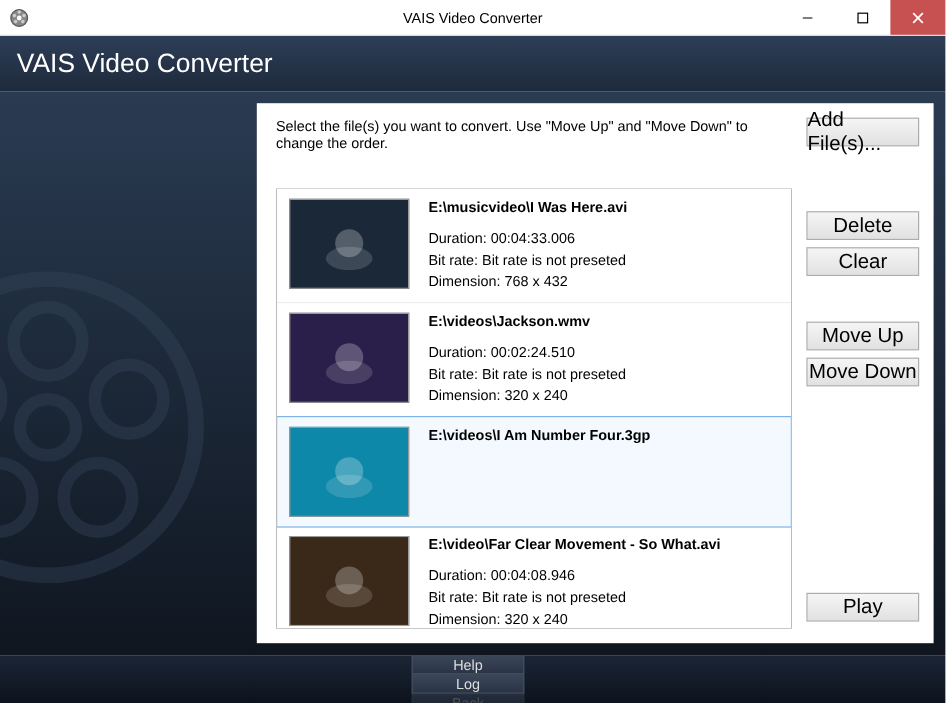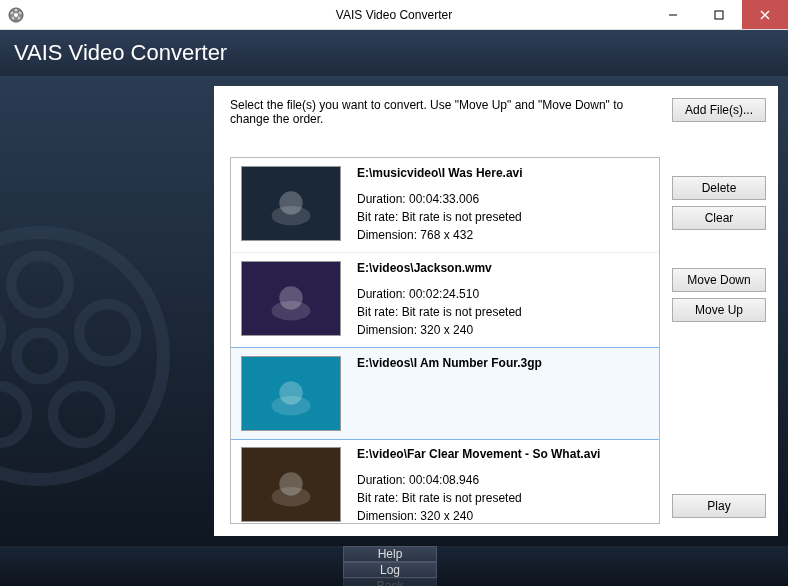--- a/index.html
+++ b/index.html
@@ -27,21 +27,21 @@
 .file-area { flex: 1; display: flex; flex-direction: column; gap: 21px; }
 .file-list { border: 1px solid #bbb; height: 408px; overflow-y: auto; background: #fff; }
 .file-item { display: flex; padding: 8px 10px; border-bottom: 1px solid #eee; }
 .file-item.selected { border: 1px solid #7eb4ea; background: #f3f9ff; margin: -1px; }
 .thumb { width: 100px; height: 75px; background: #223; border: 1px solid #999; display: flex; align-items: center; justify-content: center; flex-shrink: 0; }
 .file-info { margin-left: 16px; font-size: 12px; color: #000; }
 .file-path { font-weight: bold; margin-bottom: 10px; font-size: 12px; }
 .file-meta { line-height: 1.5; font-size: 12px; }
 
 .button-col { width: 94px; margin-left: 12px; display: flex; flex-direction: column; }
-.btn { height: 24px; background: linear-gradient(to bottom, #f5f5f5, #e1e1e1); border: 1px solid #acacac; font-size: 12px; cursor: pointer; margin-bottom: 6px; display: flex; align-items: center; justify-content: center; }
+.btn { height: 24px; background: linear-gradient(to bottom, #f5f5f5, #e1e1e1); border: 1px solid #acacac; font-size: 17px; cursor: pointer; margin-bottom: 6px; display: flex; align-items: center; justify-content: center; }
 .spacer-sm { height: 48px; }
 .spacer-md { height: 32px; }
 .spacer-lg { flex: 1; }
 
 .footer { height: 40px; background: linear-gradient(to bottom, #1a2535, #0d131d); display: flex; align-items: center; padding: 0 14px; flex-direction: column; }
 .fbtn { width: 94px; height: 22px; background: linear-gradient(to bottom, #3a4558, #2a3445); border: 1px solid #4a5568; color: #ddd; font-size: 12px; cursor: pointer; display: flex; align-items: center; justify-content: center; margin-right: 8px; }
 .fbtn.disabled { opacity: 0.5; cursor: default; color: #888; }
 .footer-spacer { flex: 1; }
 
 .thumb svg { width: 100%; height: 100%; }
@@ -167,22 +167,22 @@
             </div>
           </div>
         </div>
     </div>
     <div class="button-col">
       <div class="btn">Add File(s)...</div>
       <div class="spacer-sm"></div>
       <div class="btn">Delete</div>
       <div class="btn">Clear</div>
       <div class="spacer-md"></div>
+      <div class="btn">Move Up</div>
       <div class="btn">Move Down</div>
-      <div class="btn">Move Up</div>
       <div class="spacer-lg"></div>
       <div class="btn">Play</div>
     </div>
   </div>
 </div>
 
 <div class="footer">
   <div class="fbtn">Help</div>
   <div class="fbtn">Log</div>
   <div class="footer-spacer"></div>

